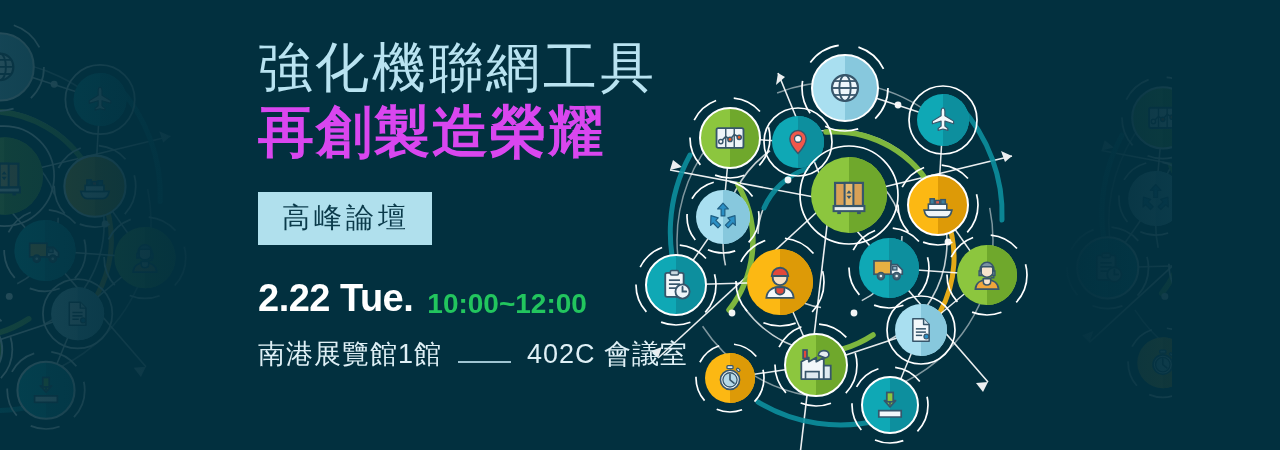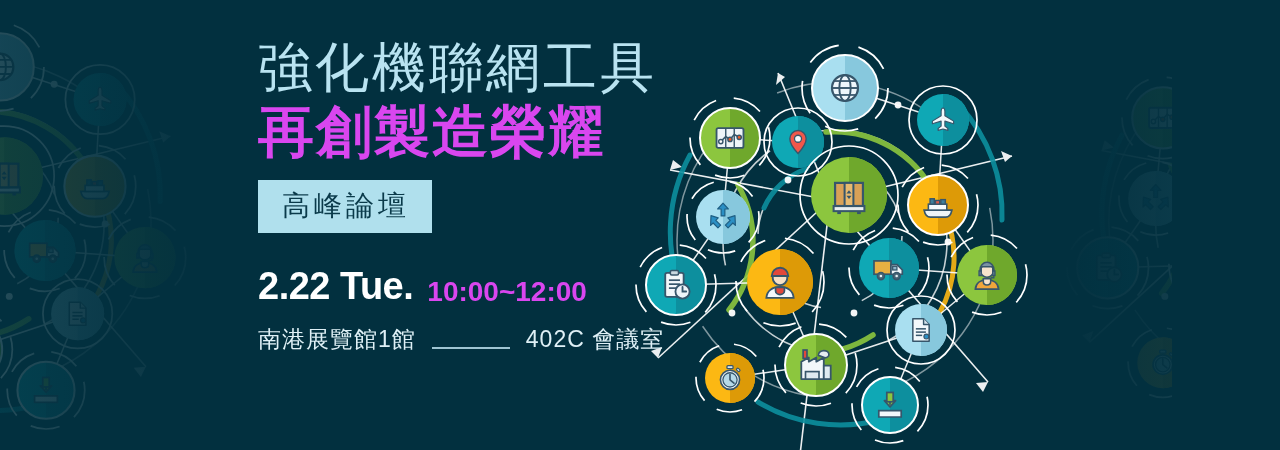--- a/index.html
+++ b/index.html
@@ -57,21 +57,21 @@
     font-size:56px;
     line-height:64px;
     letter-spacing:2px;
     font-weight:700;
     color:#d946ef;
     white-space:nowrap;
     margin-top:2px;
   }
   .badge {
     display:inline-block;
-    margin-top:16px;
+    margin-top:28px;
     background:#b0e0ed;
     color:#0a3a4a;
     font-size:28px;
     line-height:30px;
     font-weight:500;
     letter-spacing:4px;
     padding:11px 22px 12px 24px;
   }
   .date-row {
     margin-top:32px;
@@ -82,31 +82,31 @@
   }
   .date-main {
     font-size:38px;
     font-weight:700;
     color:#ffffff;
     letter-spacing:-.5px;
   }
   .date-time {
     font-size:28px;
     font-weight:700;
-    color:#d946ef;
+    color:#22c55e;
     letter-spacing:0px;
   }
   .venue-row {
     margin-top:16px;
     display:flex;
     align-items:center;
     gap:0px;
     white-space:nowrap;
     color:#dff0f6;
-    font-size:23px;
+    font-size:27px;
     font-weight:400;
     letter-spacing:1px;
   }
   .venue-rule {
     display:inline-block;
     width:78px; height:2px;
     background:#9fc4d2;
     margin:0 16px;
     position:relative; top:8px;
   }

